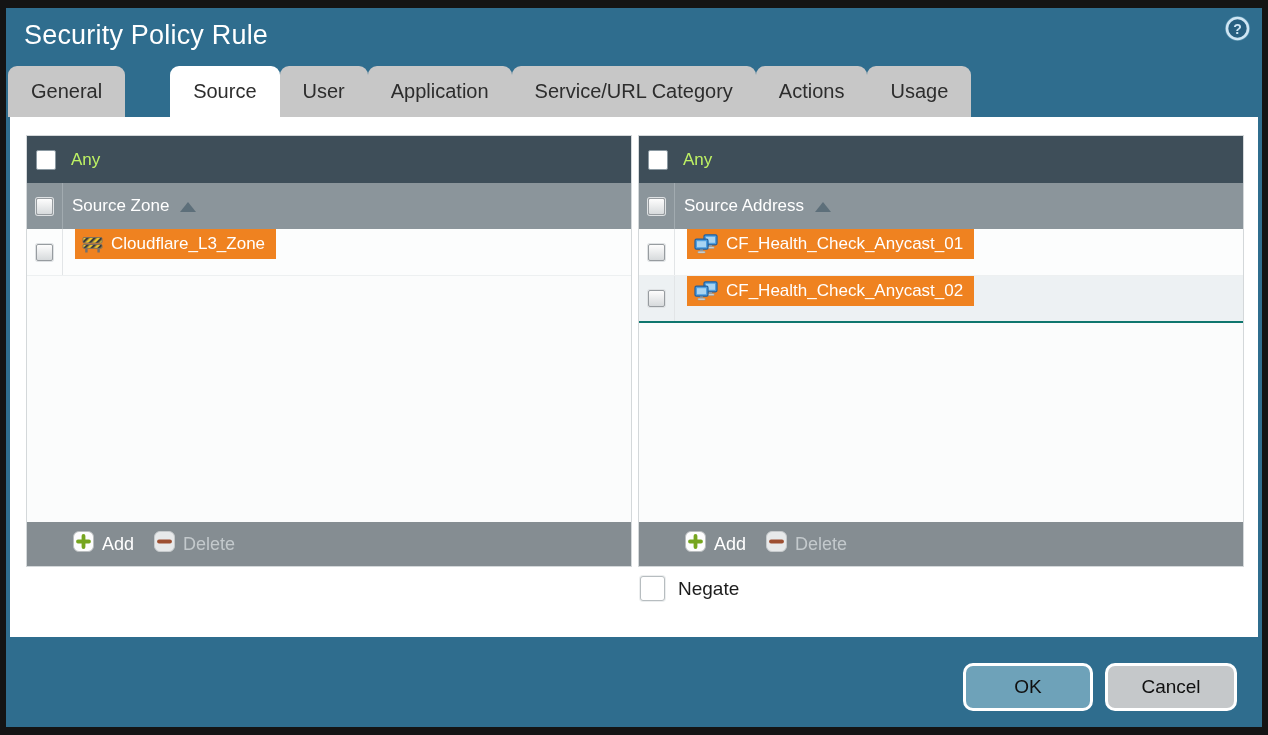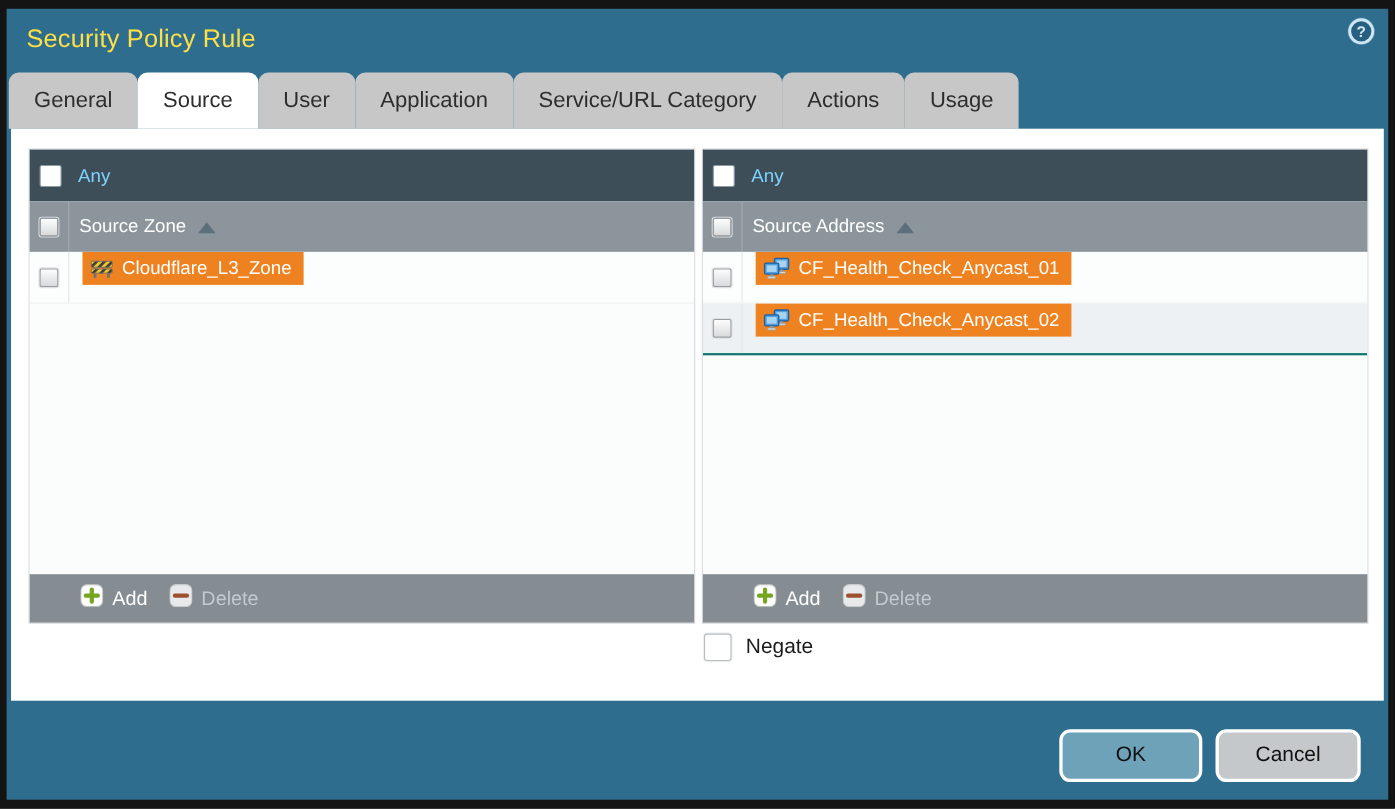--- a/index.html
+++ b/index.html
@@ -3,38 +3,38 @@
 <meta charset="utf-8">
 <style>
   html,body { margin:0; padding:0; background:#000; }
   * { box-sizing:border-box; }
   body { font-family:"Liberation Sans", sans-serif; }
 
   .frame { position:relative; width:1268px; height:735px; background:#141414; overflow:hidden; }
   .dialog { position:absolute; left:6px; top:8px; width:1256px; height:719px; background:#2f6d8e; }
 
   .title-bar { position:absolute; left:18px; top:0; height:54px; display:flex; align-items:center; }
-  .title-text { color:#fde047; font-size:23px; letter-spacing:0.2px; }
+  .title-text { color:#ffffff; font-size:27px; letter-spacing:0.2px; }
 
   .help { position:absolute; left:1217px; top:6px; width:28px; height:28px; display:flex; align-items:center; justify-content:center; cursor:pointer; }
 
   .tabbar { position:absolute; left:2px; top:58px; height:51px; display:flex; gap:0; align-items:flex-end; }
   .tab { height:51px; line-height:51px; padding:0 23px; background:#c7c7c7; color:#2d2d2d; font-size:20px;
          border-radius:9px 9px 0 0; cursor:pointer; white-space:nowrap; }
-  .tab.active { background:#ffffff; }
+  .tab.active { background:#ffffff;margin-left:45px; }
 
   .content { position:absolute; left:4px; top:109px; width:1248px; height:520px; background:#ffffff; }
 
   .panel { position:absolute; top:18px; width:606px; height:432px; background:#fbfcfc;
            border:1px solid #d4d8da; display:flex; flex-direction:column; }
   .panel.left  { left:16px; }
   .panel.right { left:628px; }
 
   .any-row { flex:none; height:47px; background:#3e4e59; display:flex; align-items:center; gap:15px;
-             padding-left:9px; color:#7dd3fc; font-size:17px; }
+             padding-left:9px; color:#bef264; font-size:17px; }
   .cb { display:inline-block; }
   .cb.any-cb { width:20px; height:20px; background:#ffffff; border:1px solid #8b99a2; border-radius:2px; cursor:pointer; }
 
   .col-hdr { flex:none; height:46px; background:#8b959b; color:#ffffff; font-size:17px;
              display:flex; align-items:center; cursor:pointer; }
   .cbcell { flex:none; width:36px; align-self:stretch; display:flex; align-items:center; justify-content:center; }
   .col-hdr .cbcell { border-right:1px solid #a2abb0; }
   .cb.small { width:17px; height:17px; border:1px solid #979ca0; border-radius:2px;
               background:linear-gradient(#fdfdfd,#d7dadc); box-shadow:0 0 0 1px #dfe2e4; cursor:pointer; }
   .hdr-label { margin-left:9px; }

